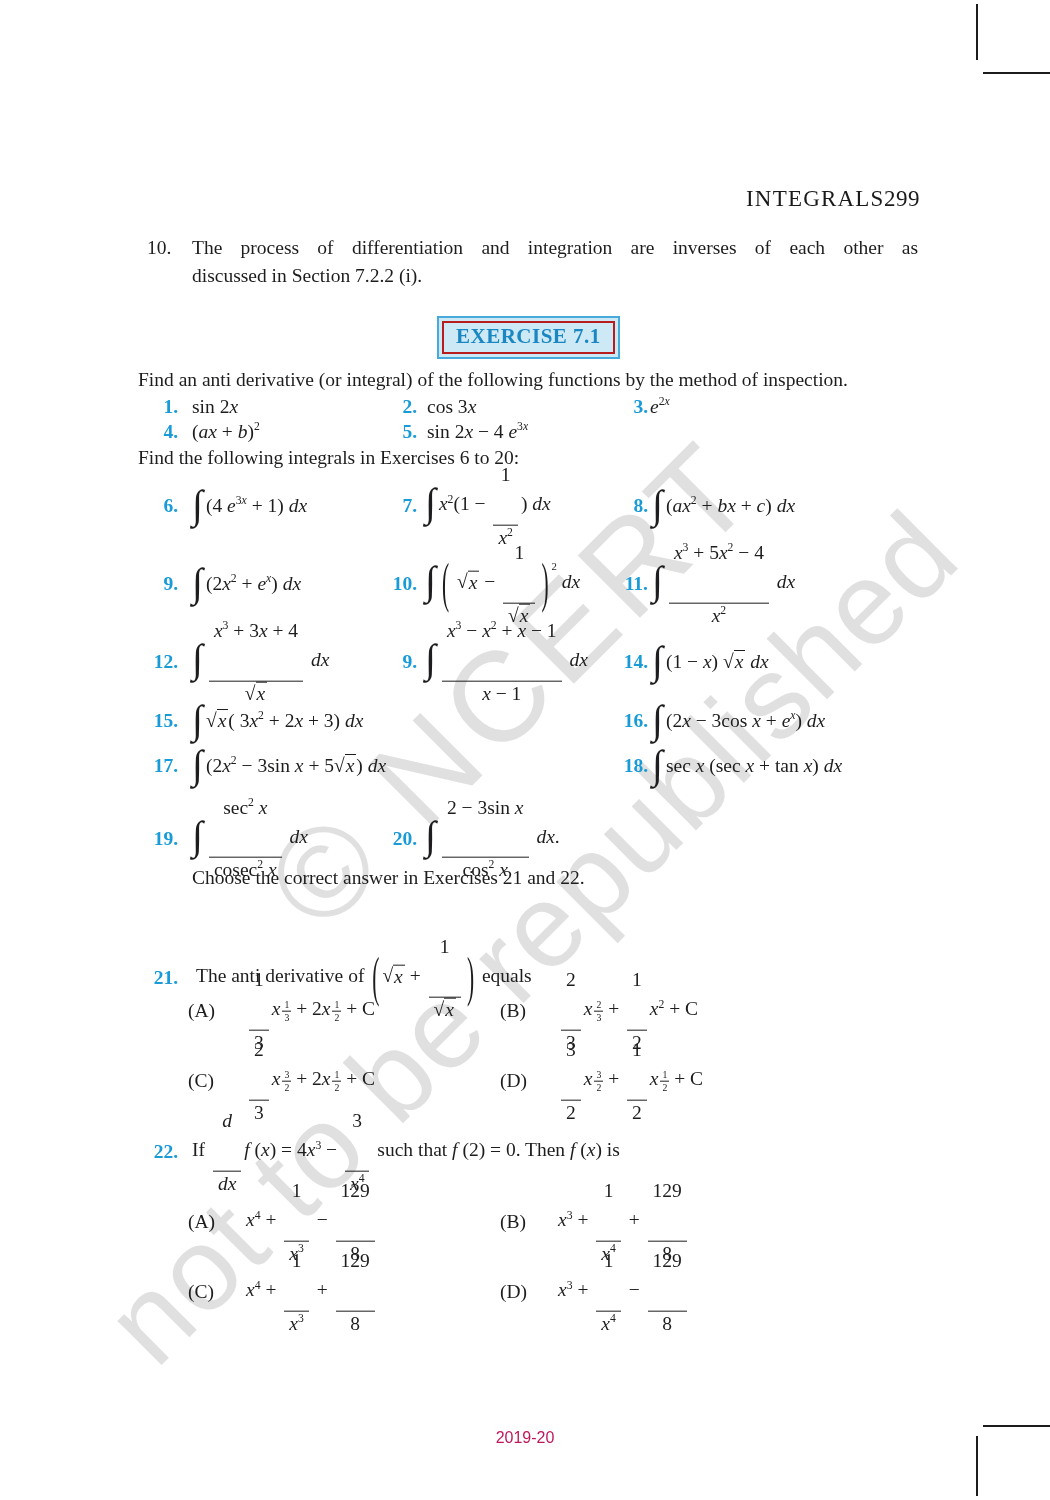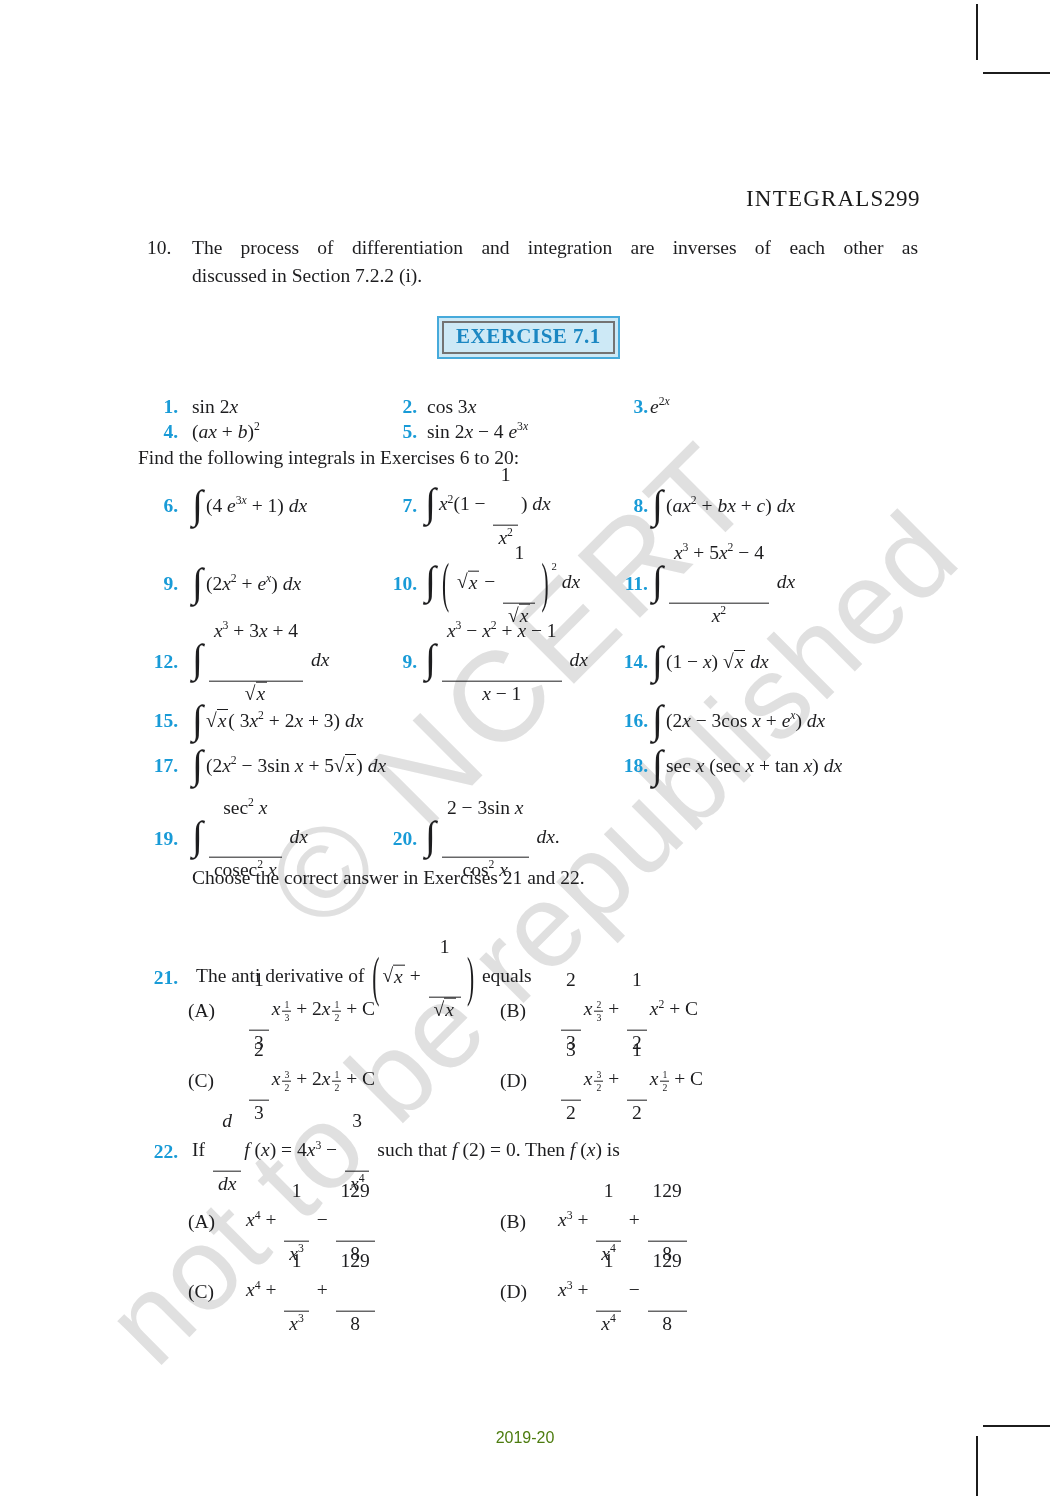--- a/index.html
+++ b/index.html
@@ -33,21 +33,21 @@
   .p10 .pnum { position:absolute; left:9px; top:0; }
   .p10 .ptxt { display:block; padding-left:54px; }
   .j1 { display:block; text-align:justify; text-align-last:justify; }
 
   
   .exbox {
     position:absolute; left:437px; top:316px;
     background:#cde9f6; border:2px solid #46aadb; padding:3px;
   }
   .exbox .inner {
-    display:block; border:2px solid #737373; padding:1px 12px 3px 12px;
+    display:block; border:2px solid #b91c1c; padding:1px 12px 3px 12px;
     font-size:21px; font-weight:bold; color:#1b87c2; letter-spacing:0.5px;
   }
 
   
   .line { position:absolute; font-size:19.5px; white-space:nowrap; }
 
   
   .row { position:absolute; left:0; width:1050px; }
   .row .num, .row .expr, .row .lbl {
     position:absolute; top:50%; transform:translateY(-50%); white-space:nowrap;
@@ -68,21 +68,21 @@
   .fr .de { display:block; padding:1px 5px; border-top:1.6px solid #1d1d1f;margin-top:38px; }
   .sq { white-space:nowrap; font-style:normal; }
   .sq .rd { border-top:1.6px solid #1d1d1f; padding:0 2px 0 1px; }
   .ef { display:inline-flex; flex-direction:column; text-align:center; font-size:50%; line-height:1.15; vertical-align:0.75em; margin-left:2px; font-style:normal; }
   .ef .nu { display:block; padding:0 2px; }
   .ef .de { display:block; padding:0 2px; border-top:1px solid #1d1d1f; }
   .bp { display:inline-block; transform:scaleY(2.6); font-size:110%; font-style:normal; margin:0 3px; line-height:1; vertical-align:-0.1em; font-weight:300; }
 
   
   .footer { position:absolute; left:0; top:1429px; width:1050px; text-align:center;
-    font-family:"Liberation Sans", sans-serif; font-size:16px; color:#4d7c0f; }
+    font-family:"Liberation Sans", sans-serif; font-size:16px; color:#be185d; }
 </style>
 </head>
 <body>
 
 <div class="page">
 
   <div class="layer wm">
     <div class="wm-line wm-1">© NCERT</div>
     <div class="wm-line wm-2">not to be republished</div>
   </div>
@@ -99,20 +99,21 @@
 
     <div class="p10">
       <span class="pnum">10.</span>
       <span class="ptxt"><span class="j1">The process of differentiation and integration are inverses of each other as</span><span>discussed in Section 7.2.2 (i).</span></span>
     </div>
 
     <div class="exbox">
       <span class="inner">EXERCISE 7.1</span>
     </div>
 
+    <div class="line" style="left:138px; top:369px;">Find an anti derivative (or integral) of the following functions by the method of inspection.</div>
 
     <div class="row" style="top:394px; height:26px;">
       <span class="num nc1">1.</span>
       <span class="expr" style="left:192px;">sin 2<i>x</i></span>
       <span class="num nc2">2.</span>
       <span class="expr" style="left:427px;">cos 3<i>x</i></span>
       <span class="num nc3">3.</span>
       <span class="expr" style="left:650px;"><i>e</i><sup>2<i>x</i></sup></span>
     </div>
 

